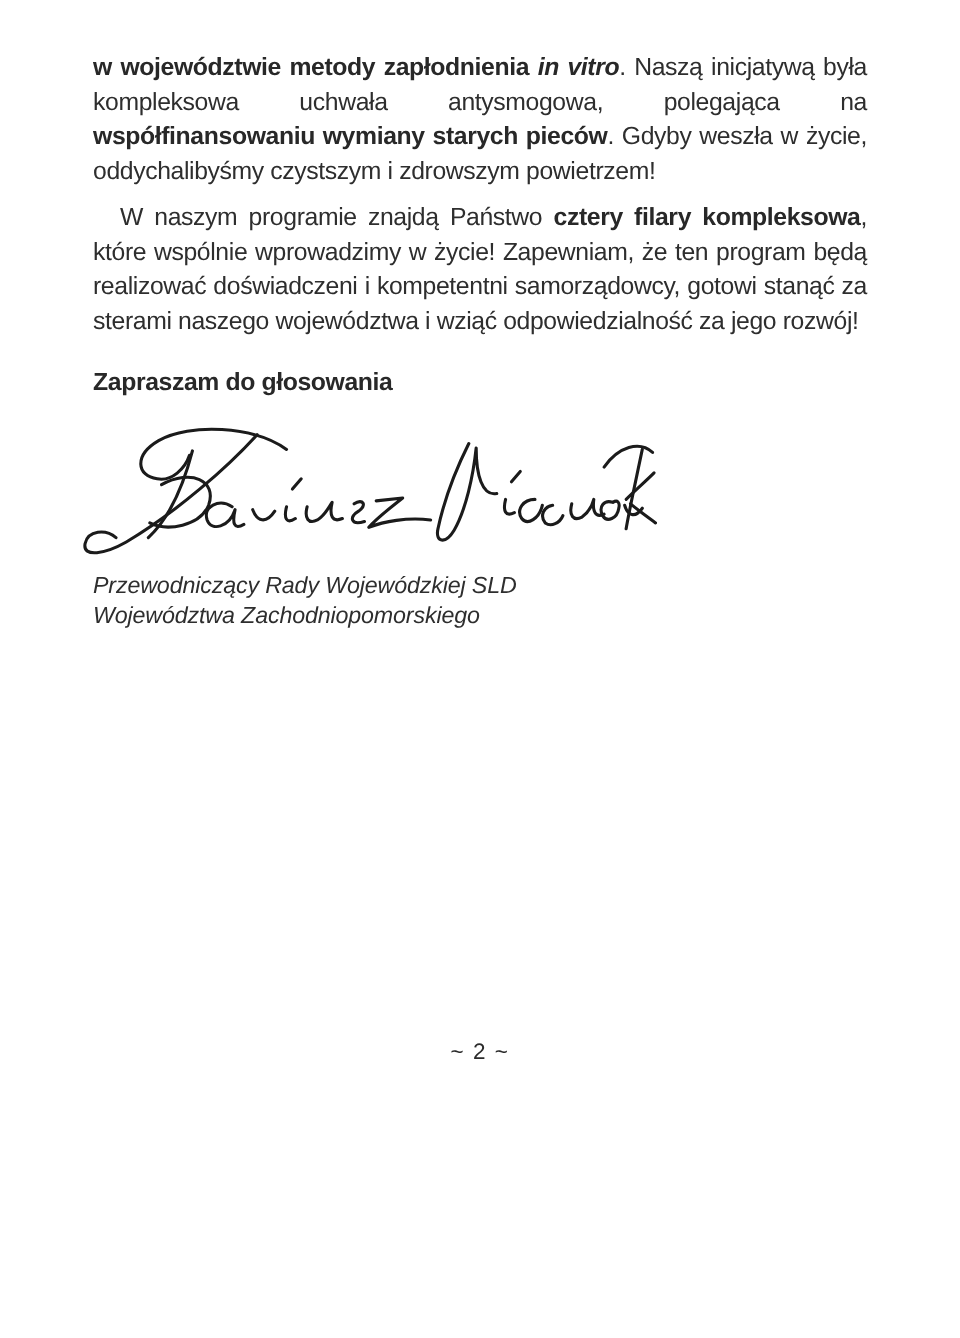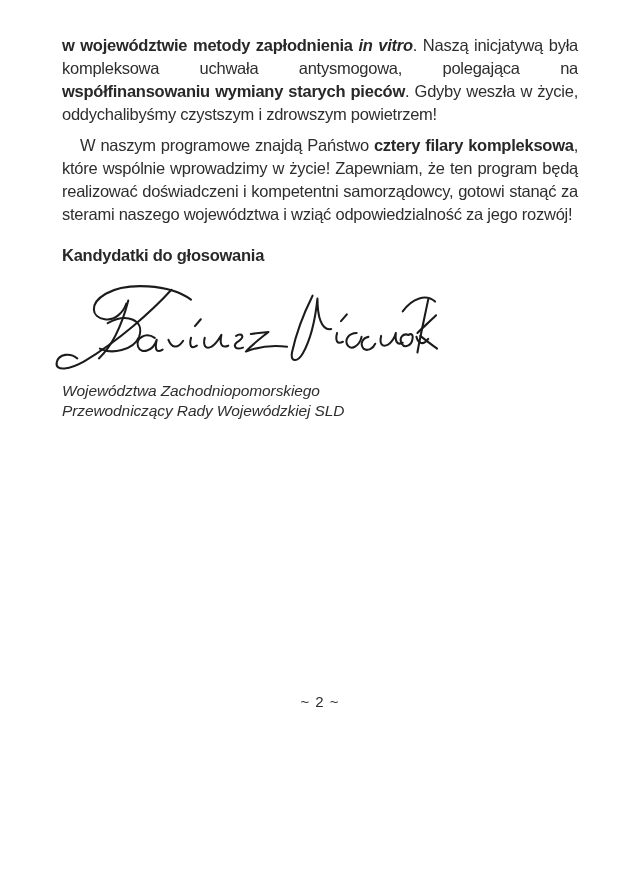--- a/index.html
+++ b/index.html
@@ -63,25 +63,25 @@
   }
 </style>
 </head>
 <body>
 
 <div class="page">
   <div class="content">
 
     <div class="body-text">
       <p><span class="seg-bold ">w województwie metody zapłodnienia </span><span class="seg-bold seg-italic">in vitro</span><span class="">. Naszą inicjatywą była kompleksowa uchwała antysmogowa, polegająca na </span><span class="seg-bold ">współfinansowaniu wymiany starych pieców</span><span class="">. Gdyby weszła w życie, oddychalibyśmy czystszym i zdrowszym powietrzem!</span></p>
-      <p class="indent"><span class="">W naszym programowe znajdą Państwo </span><span class="seg-bold ">cztery filary kompleksowa</span><span class="">, które wspólnie wprowadzimy w życie! Zapewniam, że ten program będą realizować doświadczeni i kompetentni samorządowcy, gotowi stanąć za sterami naszego województwa i wziąć odpowiedzialność za jego rozwój!</span></p>
+      <p class="indent"><span class="">W naszym programie znajdą Państwo </span><span class="seg-bold ">cztery filary kompleksowa</span><span class="">, które wspólnie wprowadzimy w życie! Zapewniam, że ten program będą realizować doświadczeni i kompetentni samorządowcy, gotowi stanąć za sterami naszego województwa i wziąć odpowiedzialność za jego rozwój!</span></p>
     </div>
 
     <div class="closing">
-      <div>Kandydatki do głosowania</div>
+      <div>Zapraszam do głosowania</div>
     </div>
 
     <div class="signature-wrap">
       <svg width="394" height="98" viewBox="0 0 402 98" role="img" aria-label="Dariusz Wieczorek">
         <g fill="none" stroke="#1b1b1b" stroke-width="2.1" stroke-linecap="round" stroke-linejoin="round">
 
           <path d="M150,18 C128,2 84,0 63,12 C46,22 48,36 62,38 C72,40 81,31 84,22"></path>
 
           <path d="M130,8 C110,30 76,60 41,81 C27,89 11,92 13,82 C15,73 27,72 34,78"></path>
 
@@ -119,20 +119,20 @@
           <path d="M366,30 C376,16 390,12 399,20"></path>
 
           <path d="M392,18 C387,42 383,60 381,72"></path>
           <path d="M381,52 C387,46 394,40 400,34"></path>
           <path d="M384,55 C390,60 397,65 401,68"></path>
         </g>
       </svg>
     </div>
 
     <div class="sig-title">
+      <div>Przewodniczący Rady Wojewódzkiej SLD</div>
       <div>Województwa Zachodniopomorskiego</div>
-      <div>Przewodniczący Rady Wojewódzkiej SLD</div>
     </div>
 
   </div>
 
   <div class="page-footer">~ 2 ~</div>
 </div>
 
 </body></html>

